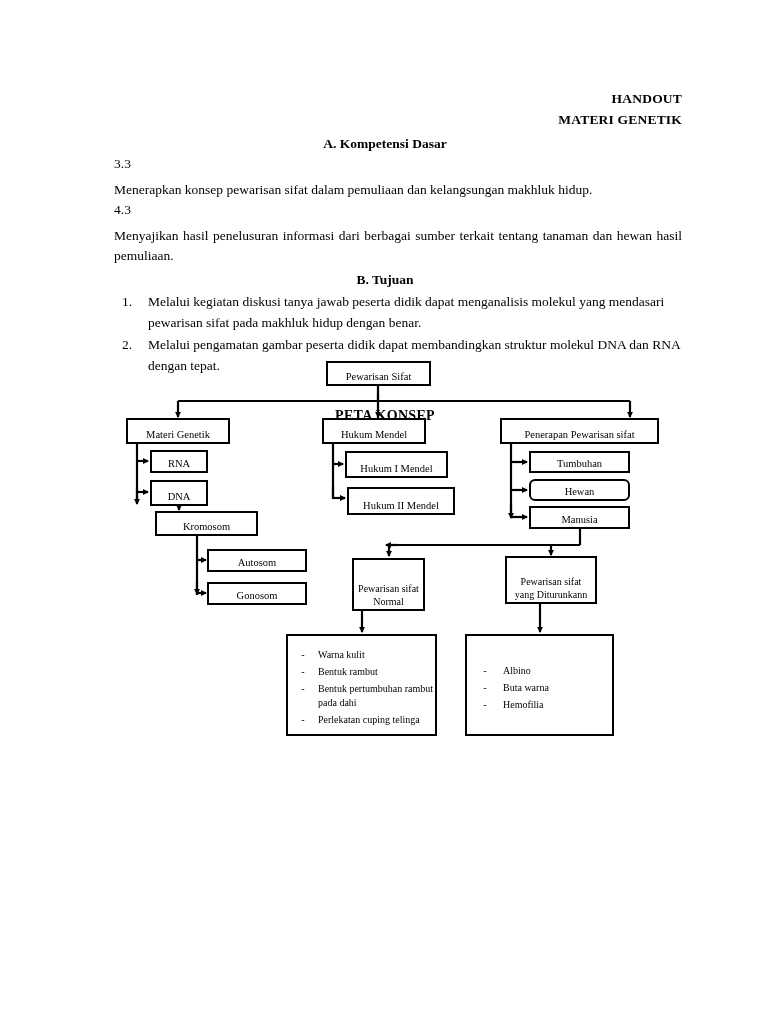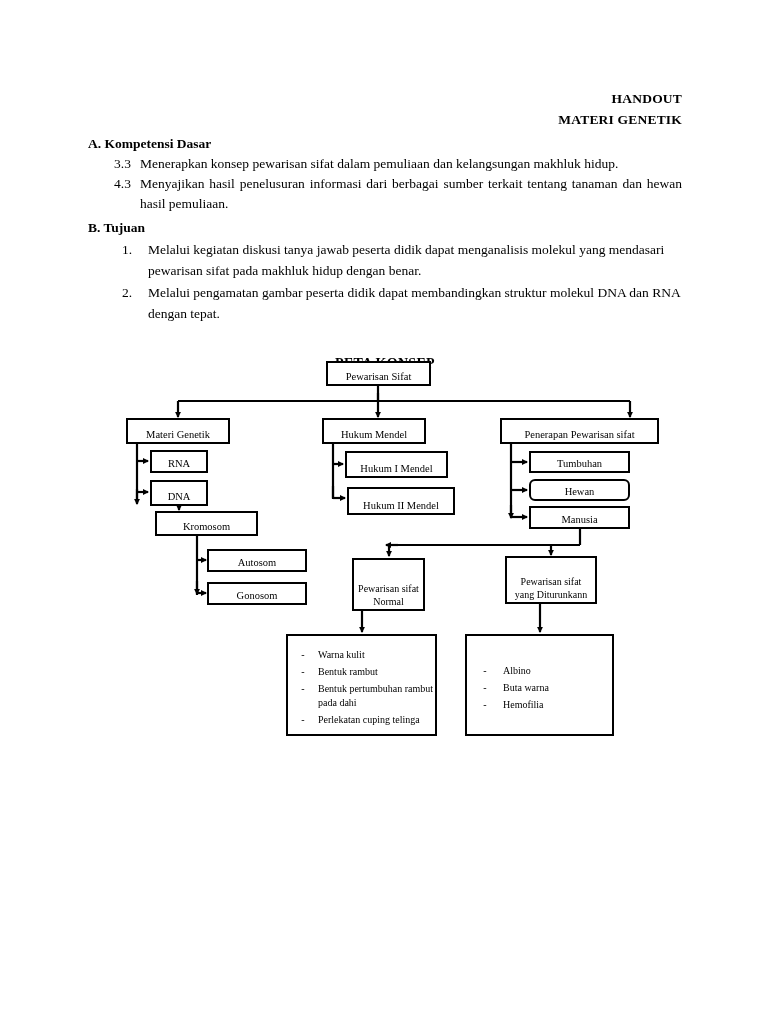--- a/index.html
+++ b/index.html
@@ -35,26 +35,28 @@
     font-weight: bold;
     font-size: 13.5px;
     line-height: 21px;
     letter-spacing: 0.2px;
   }
   .section-heading {
     font-weight: bold;
     font-size: 13.5px;
     line-height: 21px;
     margin-top: 3px;
+    text-align: center;
   }
   .kd-item {
     display: flex;
     font-size: 13.5px;
     line-height: 20px;
     margin-left: 26px;
+    flex-direction: column;
   }
   .kd-num {
     flex: 0 0 26px;
   }
   .kd-body {
     flex: 1 1 auto;
     text-align: justify;
   }
   .kd-body.just {
     text-align: justify;

